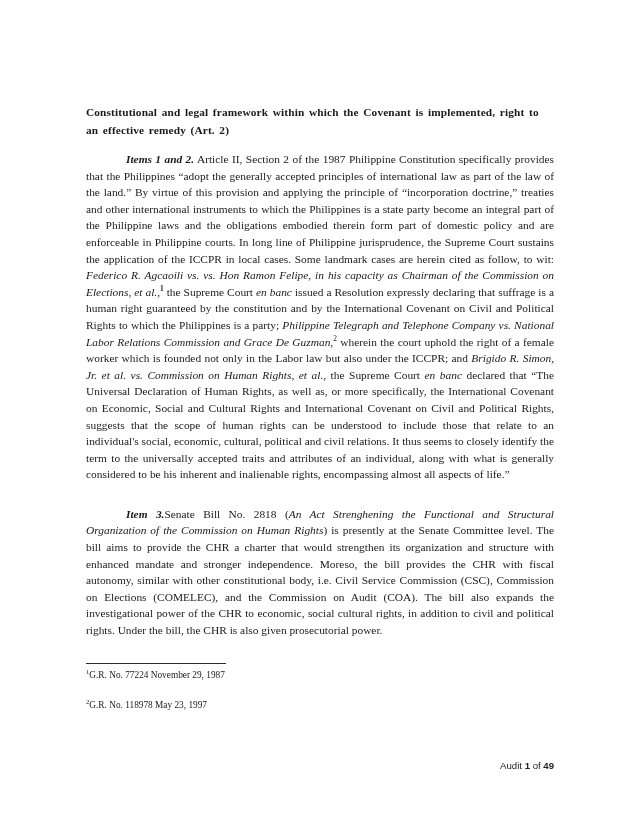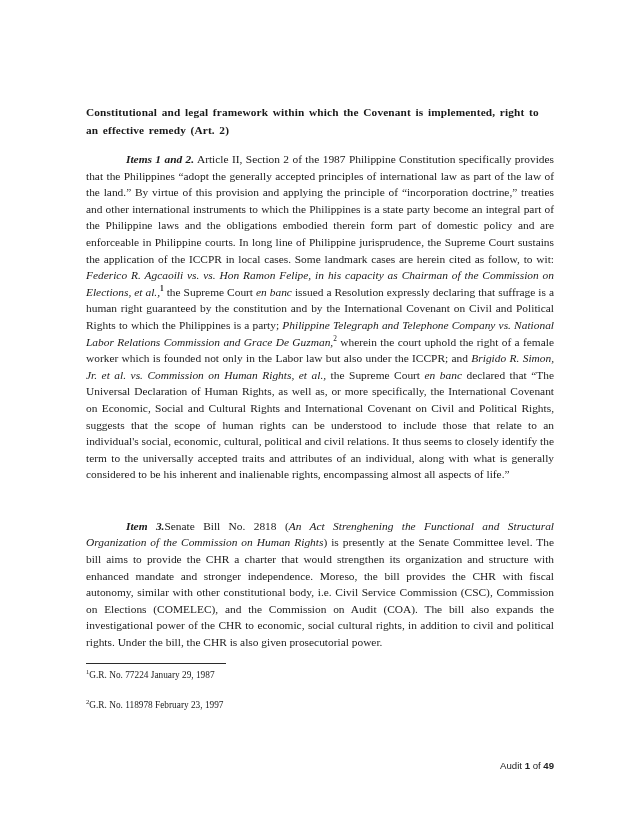--- a/index.html
+++ b/index.html
@@ -39,21 +39,21 @@
   }
   .para {
     font-size: 11.4px;
     line-height: 16.6px;
     text-align: justify;
     text-justify: inter-word;
     margin: 0;
     hyphens: none;
   }
   .para.first { margin-top: 12px; }
-  .para.second { margin-top: 35px; }
+  .para.second { margin-top: 23px; }
   .indent { display: inline-block; width: 40px; }
   .bi { font-weight: bold; font-style: italic; }
   .it { font-style: italic; }
   sup.fn {
     font-size: 7.4px;
     font-weight: bold;
     vertical-align: super;
     line-height: 0;
   }
   sup.fn2 {
@@ -112,20 +112,20 @@
 
     <p class="para second">
       <span class="indent"></span><span class="bi">Item 3.</span><span><span>Senate Bill No. 2818 (</span><span class="it">An Act Strenghening the Functional and Structural Organization of the Commission on Human Rights</span><span>) is presently at the Senate Committee level.  The bill aims to provide the CHR a charter that would strengthen its organization and structure with enhanced mandate and stronger independence. Moreso, the bill provides the CHR with fiscal autonomy, similar with other constitutional body, i.e. Civil Service Commission (CSC), Commission on Elections (COMELEC),  and the Commission on Audit (COA). The bill also expands the investigational power of the CHR to economic, social cultural rights, in addition to civil and political rights. Under the bill, the CHR is also given prosecutorial power.</span></span>
     </p>
 
   </div>
 
   <div class="footnotes">
     <div class="fn-rule"></div>
 
-    <p class="fn-item"><sup>1</sup><span>G.R. No. 77224 January 29, 1987</span></p>
+    <p class="fn-item"><sup>1</sup><span>G.R. No. 77224 November 29, 1987</span></p>
 
-    <p class="fn-item second"><sup>2</sup><span>G.R. No. 118978 February 23, 1997</span></p>
+    <p class="fn-item second"><sup>2</sup><span>G.R. No. 118978 May 23, 1997</span></p>
   </div>
 
   <div class="page-footer"><span>Audit </span><b>1</b><span> of </span><b>49</b></div>
 
 </div>
 
 </body></html>

